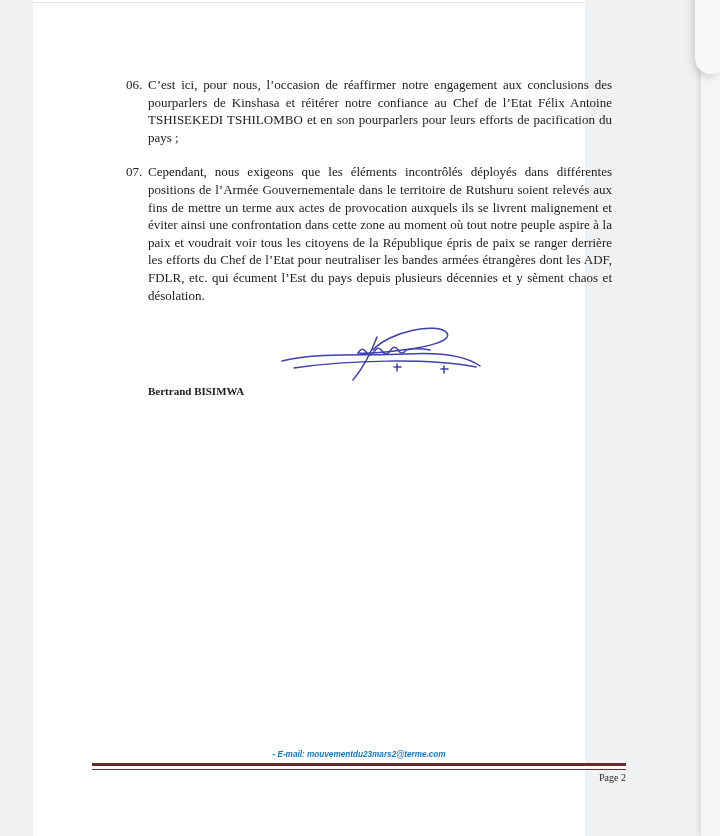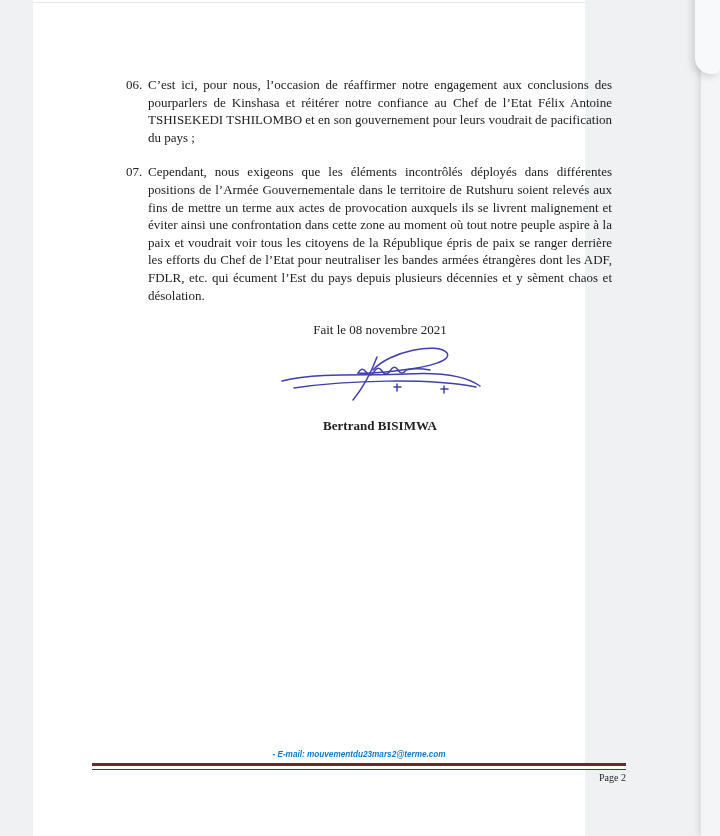--- a/index.html
+++ b/index.html
@@ -35,21 +35,21 @@
     position:absolute;left:115px;top:76px;width:464px;
     font-size:13px;line-height:17.6px;color:#212121;text-align:justify;
   }
   .para{position:relative;margin-bottom:17px;}
   .para-num{position:absolute;left:-22px;top:0;}
   .center-line{text-align:center;}
   .fait{margin-top:15px;}
   .president{margin-top:19px;}
   .sig-wrap{text-align:center;margin-top:2px;height:60px;}
   .sig-wrap svg{display:inline-block;}
-  .signatory-name{text-align:center;font-weight:bold;margin-top:16px;font-size:13px;}
+  .signatory-name{text-align:left;font-weight:bold;margin-top:2px;font-size:11px;}
   
   .footer{
     position:absolute;left:59px;top:750px;width:534px;
     font-family:"Liberation Sans", sans-serif;
     font-style:italic;font-weight:bold;
     font-size:8.2px;line-height:10.3px;color:#1278C8;text-align:center;
   }
   .red-label{color:#C23A20;}
   .rule{
     height:3px;margin-top:3px;background:#fdfdfd;
@@ -63,29 +63,28 @@
 </style>
 </head>
 <body>
 
 <div class="page">
 
   <div class="content">
 
     <div class="para">
       <span class="para-num">06.</span>
-      <span>C’est ici, pour nous, l’occasion de réaffirmer notre engagement aux conclusions des pourparlers de Kinshasa et réitérer notre confiance au Chef de l’Etat Félix Antoine TSHISEKEDI TSHILOMBO et en son gouvernement pour leurs voudrait de pacification du pays ;</span>
+      <span>C’est ici, pour nous, l’occasion de réaffirmer notre engagement aux conclusions des pourparlers de Kinshasa et réitérer notre confiance au Chef de l’Etat Félix Antoine TSHISEKEDI TSHILOMBO et en son pourparlers pour leurs efforts de pacification du pays ;</span>
     </div>
 
     <div class="para">
       <span class="para-num">07.</span>
       <span>Cependant, nous exigeons que les éléments incontrôlés déployés dans différentes positions de l’Armée Gouvernementale dans le territoire de Rutshuru soient relevés aux fins de mettre un terme aux actes de provocation auxquels ils se livrent malignement et éviter ainsi une confrontation dans cette zone au moment où tout notre peuple aspire à la paix et voudrait voir tous les citoyens de la République épris de paix se ranger derrière les efforts du Chef de l’Etat pour neutraliser les bandes armées étrangères dont les ADF, FDLR, etc. qui écument l’Est du pays depuis plusieurs décennies et y sèment chaos et désolation.</span>
     </div>
 
-    <div class="center-line fait">Fait le 08 novembre 2021</div>
 
 
     <div class="sig-wrap">
       <svg width="205" height="60" viewBox="0 0 205 60" fill="none" stroke="#3F3FAE" stroke-width="1.5" stroke-linecap="round">
         <path d="M95,29 C112,10 160,1 169,12 C174,20 150,26 124,29 C108,31 94,33 80,32"></path>
         <path d="M80,32 q4,-7 8,-1 q4,6 8,0 q4,-7 8,-1 q4,6 8,0 q4,-7 8,-1 q4,6 8,0 C132,28 142,27 152,29"></path>
         <path d="M4,40 C42,31 90,35 128,33 C162,31 188,35 202,45"></path>
         <path d="M16,47 C70,39 150,37 198,46"></path>
         <path d="M99,16 C93,32 84,48 75,59"></path>
         <path d="M116,46 l7,0 M119,43 l0,7"></path>

